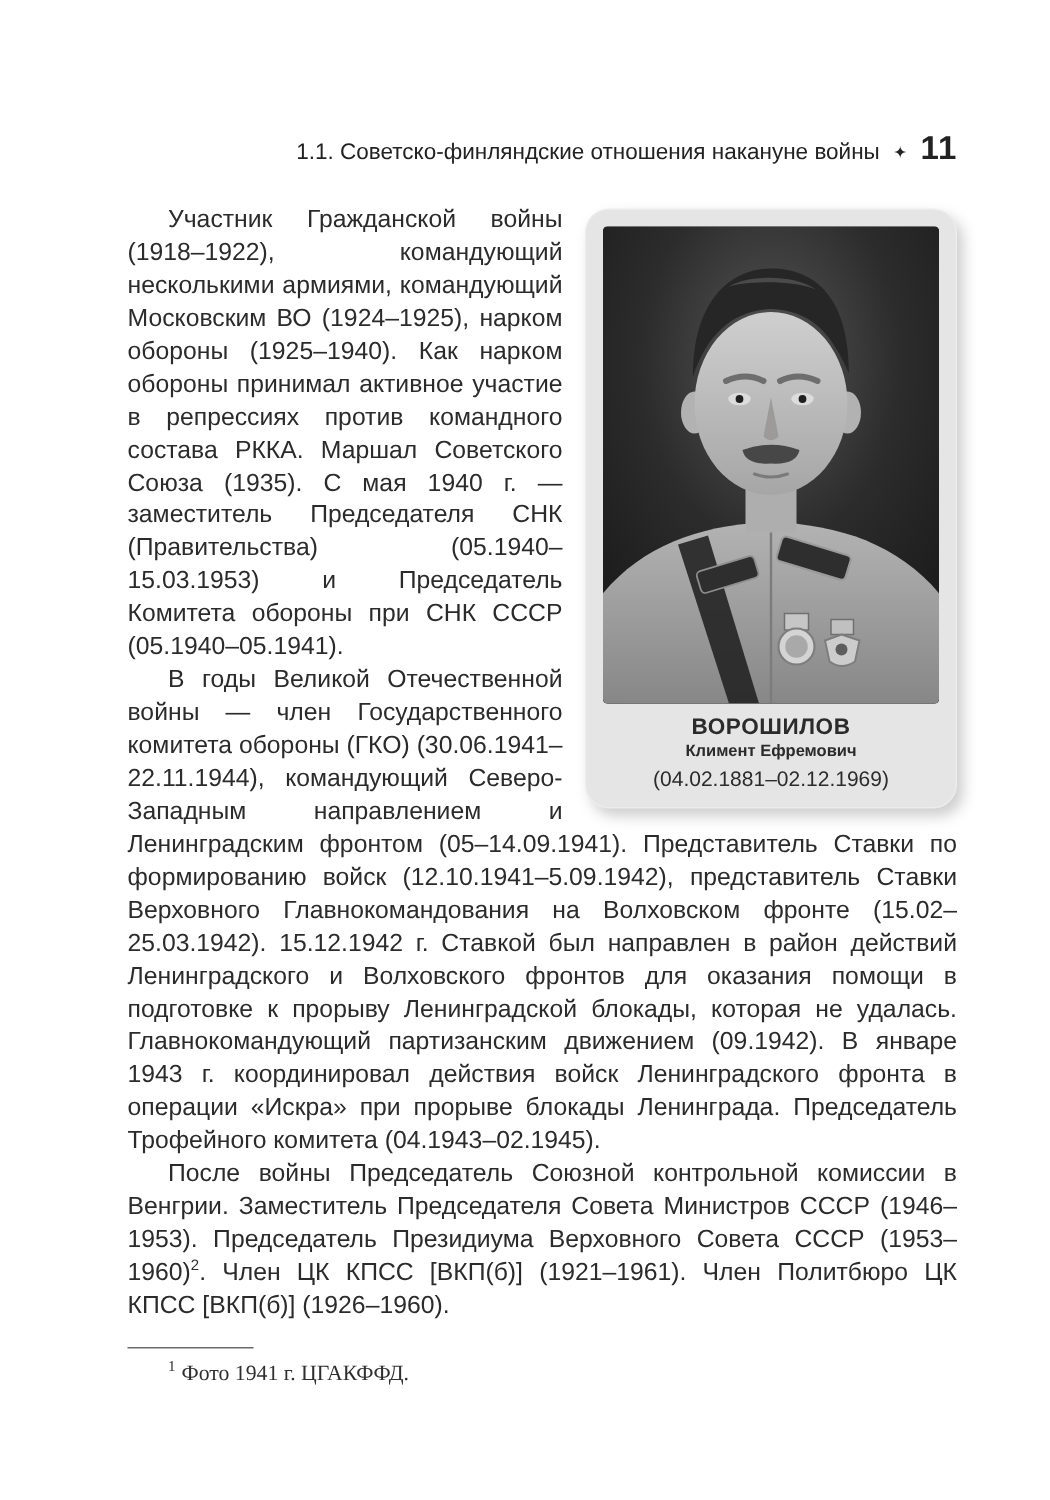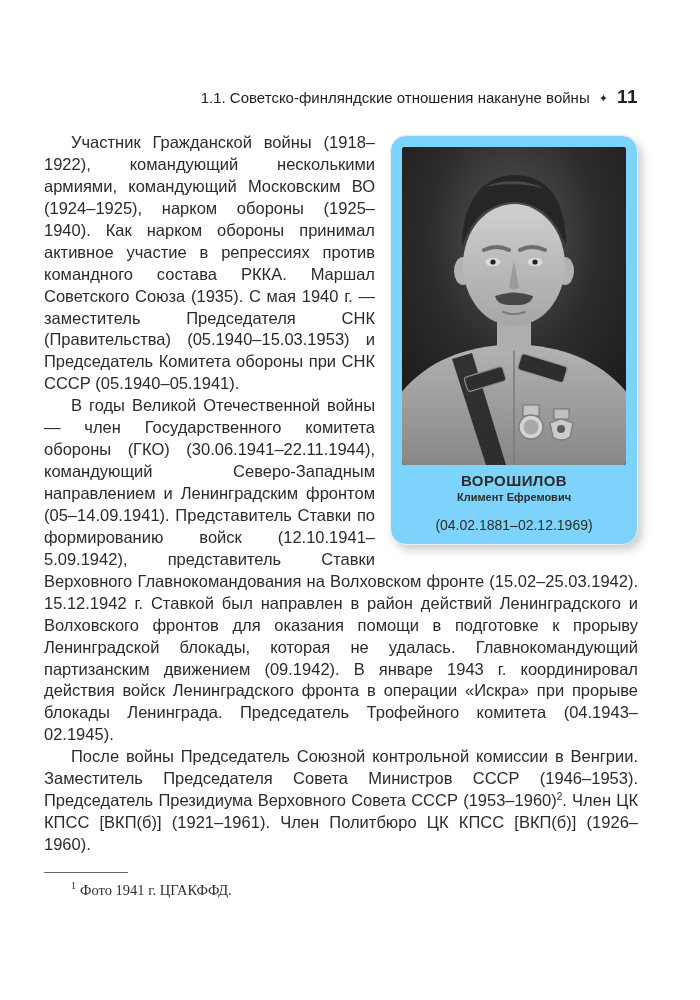--- a/index.html
+++ b/index.html
@@ -5,21 +5,21 @@
   html, body {
     margin: 0;
     padding: 0;
     background: #ffffff;
   }
   .page {
     position: relative;
     width: 700px;
     height: 1000px;
     box-sizing: border-box;
-    padding: 86px 62px 0 44px;
+    padding: 86px 62px 0 85px;
     background: #ffffff;
     color: #2b2b2b;
     font-family: "Liberation Sans", sans-serif;
     overflow: hidden;
   }
   
   .running-head {
     display: flex;
     justify-content: flex-end;
     align-items: baseline;
@@ -28,21 +28,21 @@
     color: #222222;
     margin-bottom: 24px;
     white-space: nowrap;
   }
   .running-head .diamond {
     font-size: 11px;
     transform: translateY(-1px);
   }
   .running-head .pagenum {
     font-weight: bold;
-    font-size: 19px;
+    font-size: 22px;
     letter-spacing: 0.5px;
   }
   
   .body-text {
     font-size: 16.5px;
     line-height: 1.33;
     text-align: justify;
   }
   .body-text p {
     margin: 0;
@@ -53,37 +53,37 @@
     font-size: 10px;
     line-height: 0;
   }
   
   .photo-card {
     float: right;
     width: 248px;
     box-sizing: border-box;
     margin: 3px 0 12px 15px;
     padding: 11px 11px 10px 11px;
-    background: #7dd3fc;
+    background: #e5e5e5;
     border: 1px solid #ececec;
     border-radius: 16px;
     box-shadow: 4px 5px 9px rgba(90,90,90,0.30);
   }
   .photo {
     width: 100%;
     height: 318px;
     border-radius: 3px;
     overflow: hidden;
     background: #1d1d1d;
   }
   .photo svg { display: block; width: 100%; height: 100%; }
   .caption { text-align: center; padding-top: 7px; line-height: 1.25; }
   .cap-surname { font-weight: bold; font-size: 15px; letter-spacing: 0.4px; }
   .cap-name    { font-weight: bold; font-size: 11px; }
-  .cap-dates   { font-size: 14px; margin-top: 12px; }
+  .cap-dates   { font-size: 14px; margin-top: 2px; }
   
   .footnotes {
     margin-top: 16px;
     font-family: "Liberation Serif", serif;
     font-size: 14.5px;
     line-height: 1.38;
     color: #2f2f2f;
     text-align: justify;
   }
   .fn-rule {

